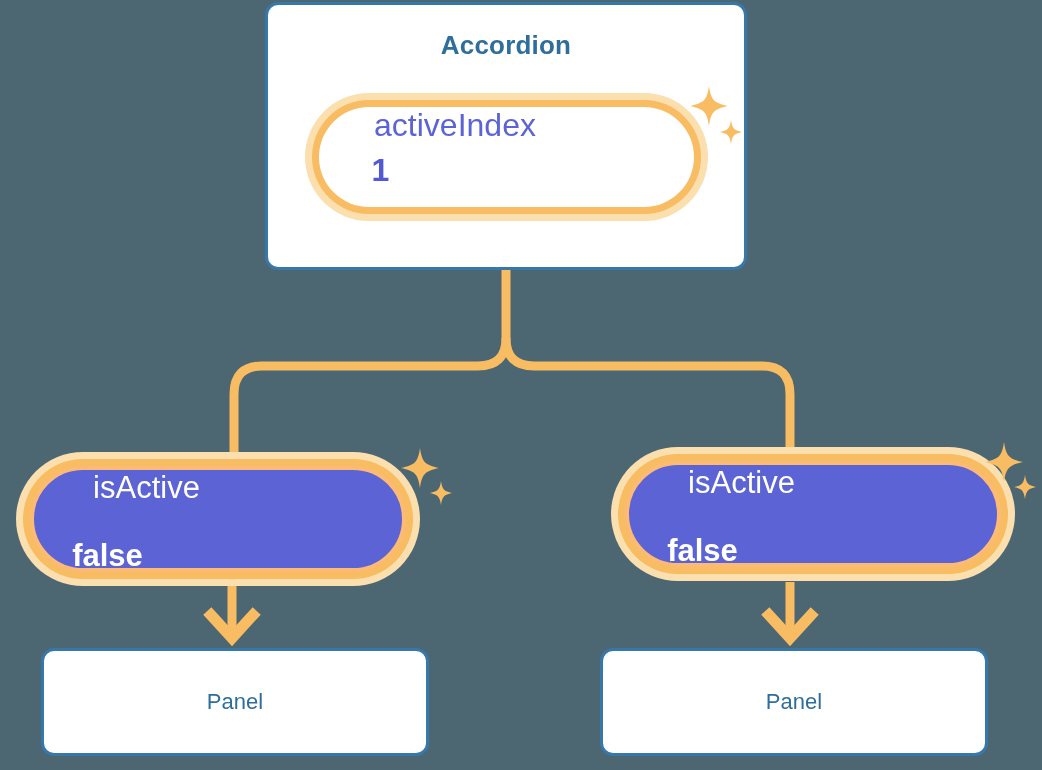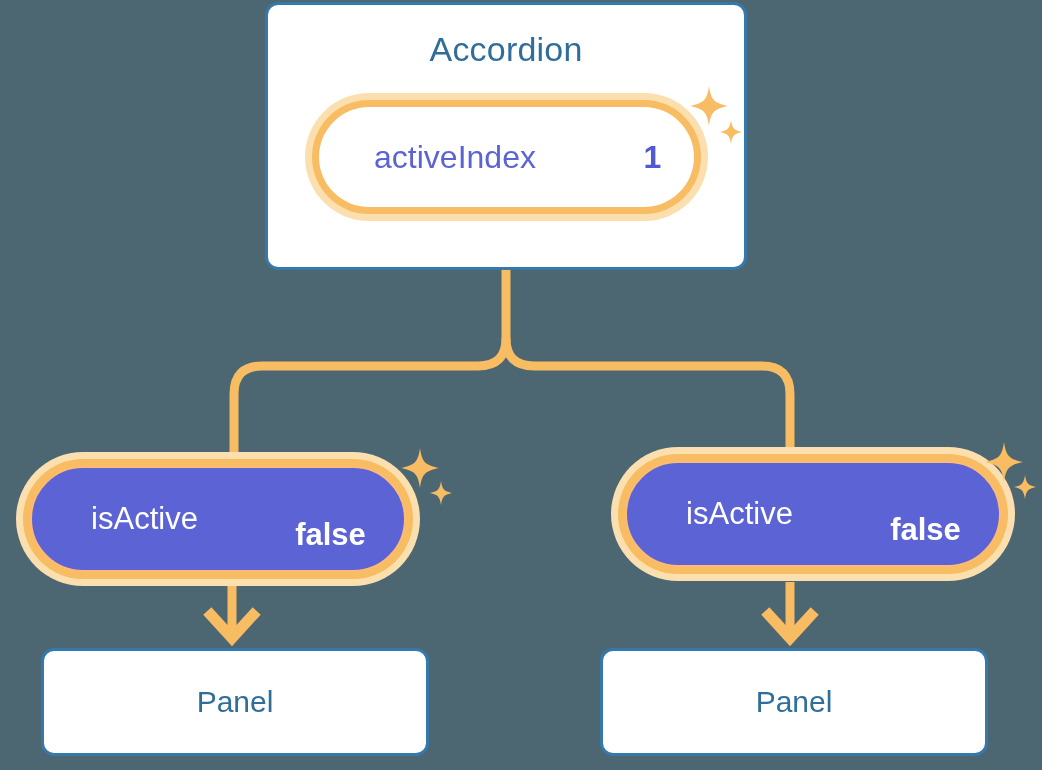--- a/index.html
+++ b/index.html
@@ -36,34 +36,34 @@
     flex-direction: column;
   }
   #accordion-card {
     left: 265px; top: 2px;
     width: 482px; height: 268px;
     justify-content: flex-start;
     padding-top: 26px;
   }
   .card-title {
     color: #2f6e9b;
-    font-size: 34px;
-    font-weight: 400;
+    font-size: 26px;
+    font-weight: 700;
     letter-spacing: .2px;
     line-height: 1.1;
   }
   .panel-card {
     width: 388px; height: 108px;
     justify-content: center;
   }
   #panel-left  { left: 41px;  top: 648px; }
   #panel-right { left: 600px; top: 648px; }
   .panel-title {
     color: #2f6e9b;
-    font-size: 30px;
+    font-size: 22px;
     font-weight: 400;
   }
 
   
   .pill-wrap {
     position: absolute;
     display: inline-block;
   }
   
   .pill-glow {
@@ -78,27 +78,28 @@
     left: 7px; top: 7px; right: 7px; bottom: 7px;
     border-radius: 999px;
     background: #f8bc62;
   }
   
   .pill-body {
     position: absolute;
     left: 14px; top: 14px; right: 14px; bottom: 14px;
     border-radius: 999px;
     display: flex;
-    align-items: center;
+    align-items: flex-start;
     overflow: hidden;
+    flex-direction: column;
   }
   .pill-body.light { background: #ffffff; }
   .pill-body.purple {
     background: #5c63d5;
-    border: 2px solid #fdba74;
+    border: 4px solid #fdba74;
   }
   .pill-cell {
     display: flex;
     align-items: center;
     justify-content: center;
   }
   .pill-key  { flex: 0 0 auto; }
   .pill-val  { flex: 0 0 auto; }
   .divider-light { width: 2px; background: #f5bd67; align-self: stretch; margin: 4px 0; }
   .divider-white { width: 2px; background: #ffffff; align-self: stretch; }

